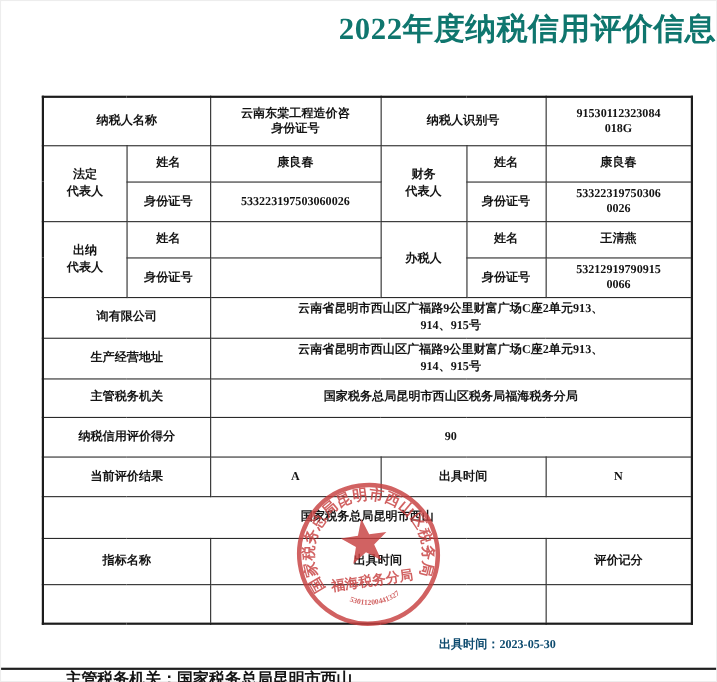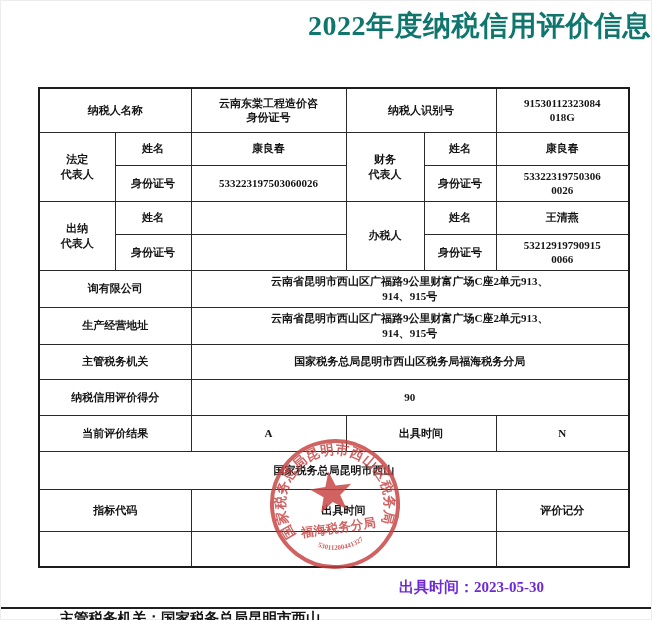--- a/index.html
+++ b/index.html
@@ -54,23 +54,23 @@
     font-weight: bold;
     text-align: center;
     white-space: pre-line;
     line-height: 1.25;
     color: #141414;
     margin-top: 42px;
   }
   .footer-right {
     position: absolute;
     left: 398px; top: 577px;
-    font-size: 15px;
-    font-weight: bold;
-    color: #6d28d9;
+    font-size: 11px;
+    font-weight: bold;
+    color: #0c4a6e;
   }
   .bottom-rule {
     position: absolute;
     left: 0; right: 0; top: 606px;
     height: 2px;
     background: #1f1f1f;
   }
   .stamp {
     position: absolute;
     left: 249px; top: 418px;
@@ -159,21 +159,21 @@
       <tr style="height:36px">
         <td colspan="2">当前评价结果</td>
         <td>A</td>
         <td colspan="2">出具时间</td>
         <td>N</td>
       </tr>
       <tr style="height:38px">
         <td colspan="6">国家税务总局昆明市西山</td>
       </tr>
       <tr style="height:42px">
-        <td colspan="2">指标代码</td>
+        <td colspan="2">指标名称</td>
         <td colspan="3">出具时间</td>
         <td>评价记分</td>
       </tr>
       <tr style="height:36px">
         <td colspan="2"></td>
         <td colspan="3"></td>
         <td></td>
       </tr>
     </tbody>
   </table>

